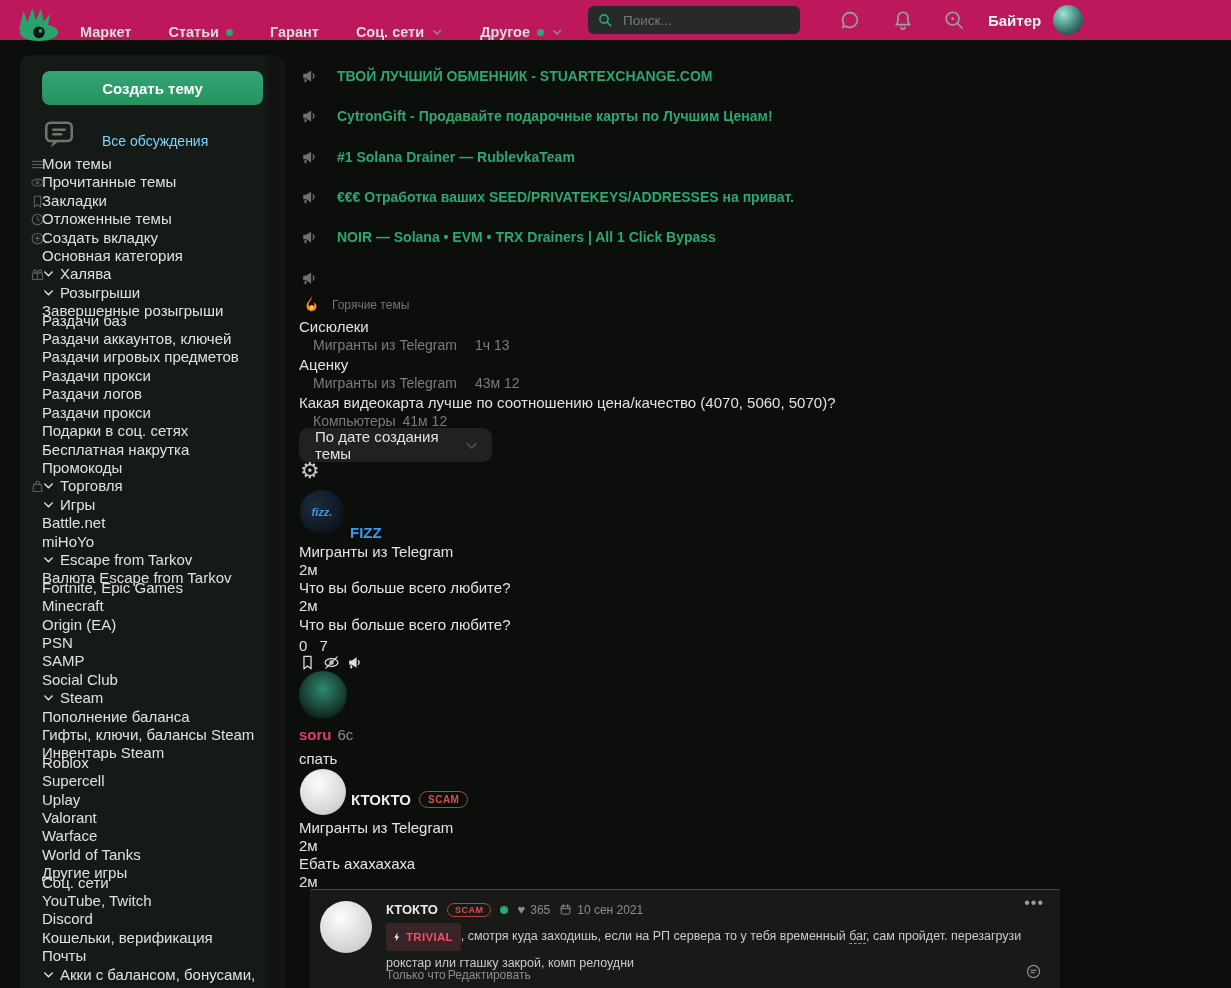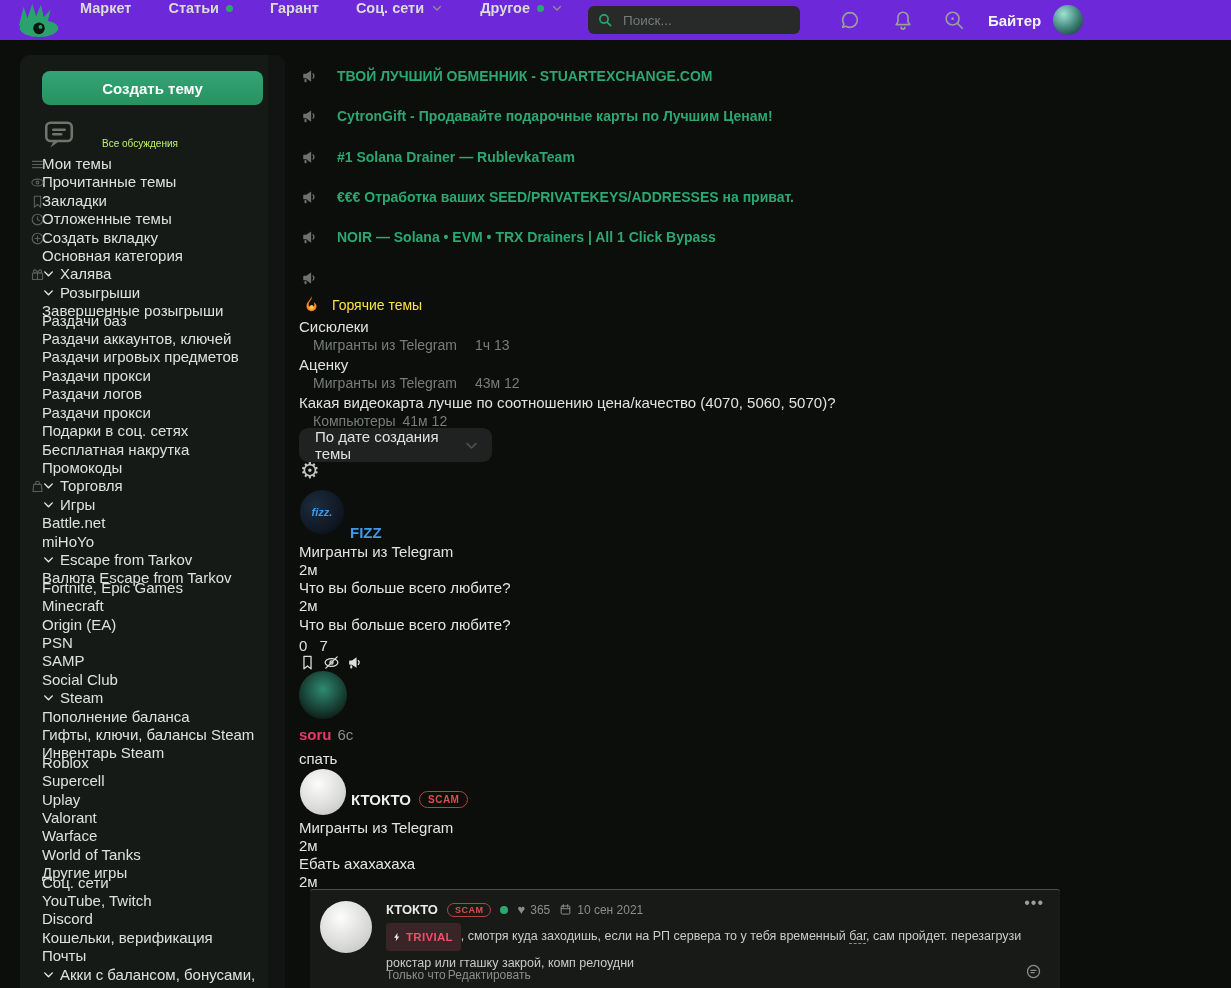--- a/index.html
+++ b/index.html
@@ -1,22 +1,22 @@
 <!DOCTYPE html>
 <html><head>
 <meta charset="utf-8">
 <style>
   html,body{margin:0;padding:0;background:#000;}
   .app{position:relative;width:1231px;height:988px;background:#0c0e0c;overflow:hidden;
        font-family:"Liberation Sans",sans-serif;color:#e7e9e7;}
   svg{display:block;}
 
   
-  .topbar{position:absolute;left:0;top:0;width:1231px;height:40px;background:#6d28d9;
-          display:flex;align-items:flex-start;z-index:5;}
+  .topbar{position:absolute;left:0;top:0;width:1231px;height:40px;background:#be185d;
+          display:flex;align-items:flex-end;z-index:5;}
   .logo{margin-left:14px;width:50px;height:36px;cursor:pointer;}
   .menu{display:flex;align-items:center;margin-left:16px;gap:37px;}
   .menu-item{display:flex;align-items:center;gap:7px;font-size:14.5px;font-weight:700;
              color:#d9dcd9;cursor:pointer;white-space:nowrap;}
   .mdot{width:7px;height:7px;border-radius:50%;background:#2da771;}
   .mchev{width:12px;height:12px;color:#8d928e;}
   .mchev svg{width:12px;height:12px;}
   .search{position:absolute;left:588px;top:6px;width:212px;height:28px;background:#272a28;
           border-radius:6px;display:flex;align-items:center;padding:0 9px;box-sizing:border-box;}
   .search .sic{width:16px;height:16px;color:#2da771;margin-right:8px;flex:none;}
@@ -33,39 +33,39 @@
   
   .sidebar{position:absolute;left:20px;top:55px;width:265px;height:933px;background:#161a17;
            border-radius:10px 10px 0 0;}
   .gutter{position:absolute;right:0;top:0;width:17px;height:100%;background:#111412;border-radius:0 10px 0 0;}
   .create{position:absolute;left:22px;top:16px;width:221px;height:34px;border:none;cursor:pointer;
           border-radius:8px;background:linear-gradient(180deg,#34a477,#27925f);
           color:#fff;font-size:15px;font-weight:700;font-family:"Liberation Sans",sans-serif;}
   .alldisc{position:absolute;left:22px;top:62px;display:flex;align-items:flex-end;gap:26px;cursor:pointer;}
   .big-ic{width:34px;height:34px;color:#6f746f;}
   .big-ic svg{width:34px;height:34px;}
-  .alldisc .ad-label{font-size:10px;color:#bef264;padding-bottom:2px;}
+  .alldisc .ad-label{font-size:14px;color:#7dd3fc;padding-bottom:2px;}
   .s-list{position:absolute;left:22px;top:100px;width:226px;}
   .s-item{position:relative;line-height:18.4px;font-size:15px;color:#dfe1df;cursor:pointer;white-space:nowrap;}
   .s-item.overlap{margin-top:-9px;}
   .s-ovl{position:absolute;left:-12px;top:2px;width:15px;height:15px;color:#62665f;opacity:.9;}
   .s-ovl svg{width:15px;height:15px;}
   .s-chev{display:inline-block;width:13px;height:13px;margin-right:5px;color:#e8eae8;vertical-align:-1px;}
   .s-chev svg{width:13px;height:13px;}
 
   
   .ann-list{position:absolute;left:301px;top:56px;}
   .ann-row{display:flex;align-items:center;height:40.3px;gap:18px;cursor:pointer;}
   .ann-row .aic{width:18px;height:18px;color:#6e726e;flex:none;}
   .ann-row .aic svg{width:18px;height:18px;}
   .ann-row a{color:#2da771;font-size:14px;font-weight:700;text-decoration:none;white-space:nowrap;}
 
   .hot-head{position:absolute;left:302px;top:295px;display:flex;align-items:center;gap:11px;}
   .flame{width:19px;height:19px;}
-  .hot-title{font-size:14px;color:#fde047;}
+  .hot-title{font-size:12px;color:#737373;}
   .hot-list{position:absolute;left:299px;top:317px;width:680px;}
   .hot-t{cursor:pointer;}
   .hot-t .ht{font-size:15px;color:#e0e2e0;line-height:19px;white-space:nowrap;}
   .hot-t .hm{font-size:14px;color:#787d79;line-height:19px;padding-left:14px;}
   .hot-t .hm .tm{margin-left:18px;}
   .hot-t.tight .hm .tm{margin-left:7px;}
 
   .sortdd{position:absolute;left:299px;top:428px;width:193px;height:34px;background:#1f2220;
           border-radius:9px;display:flex;align-items:center;justify-content:space-between;
           padding:0 13px 0 16px;box-sizing:border-box;cursor:pointer;}

